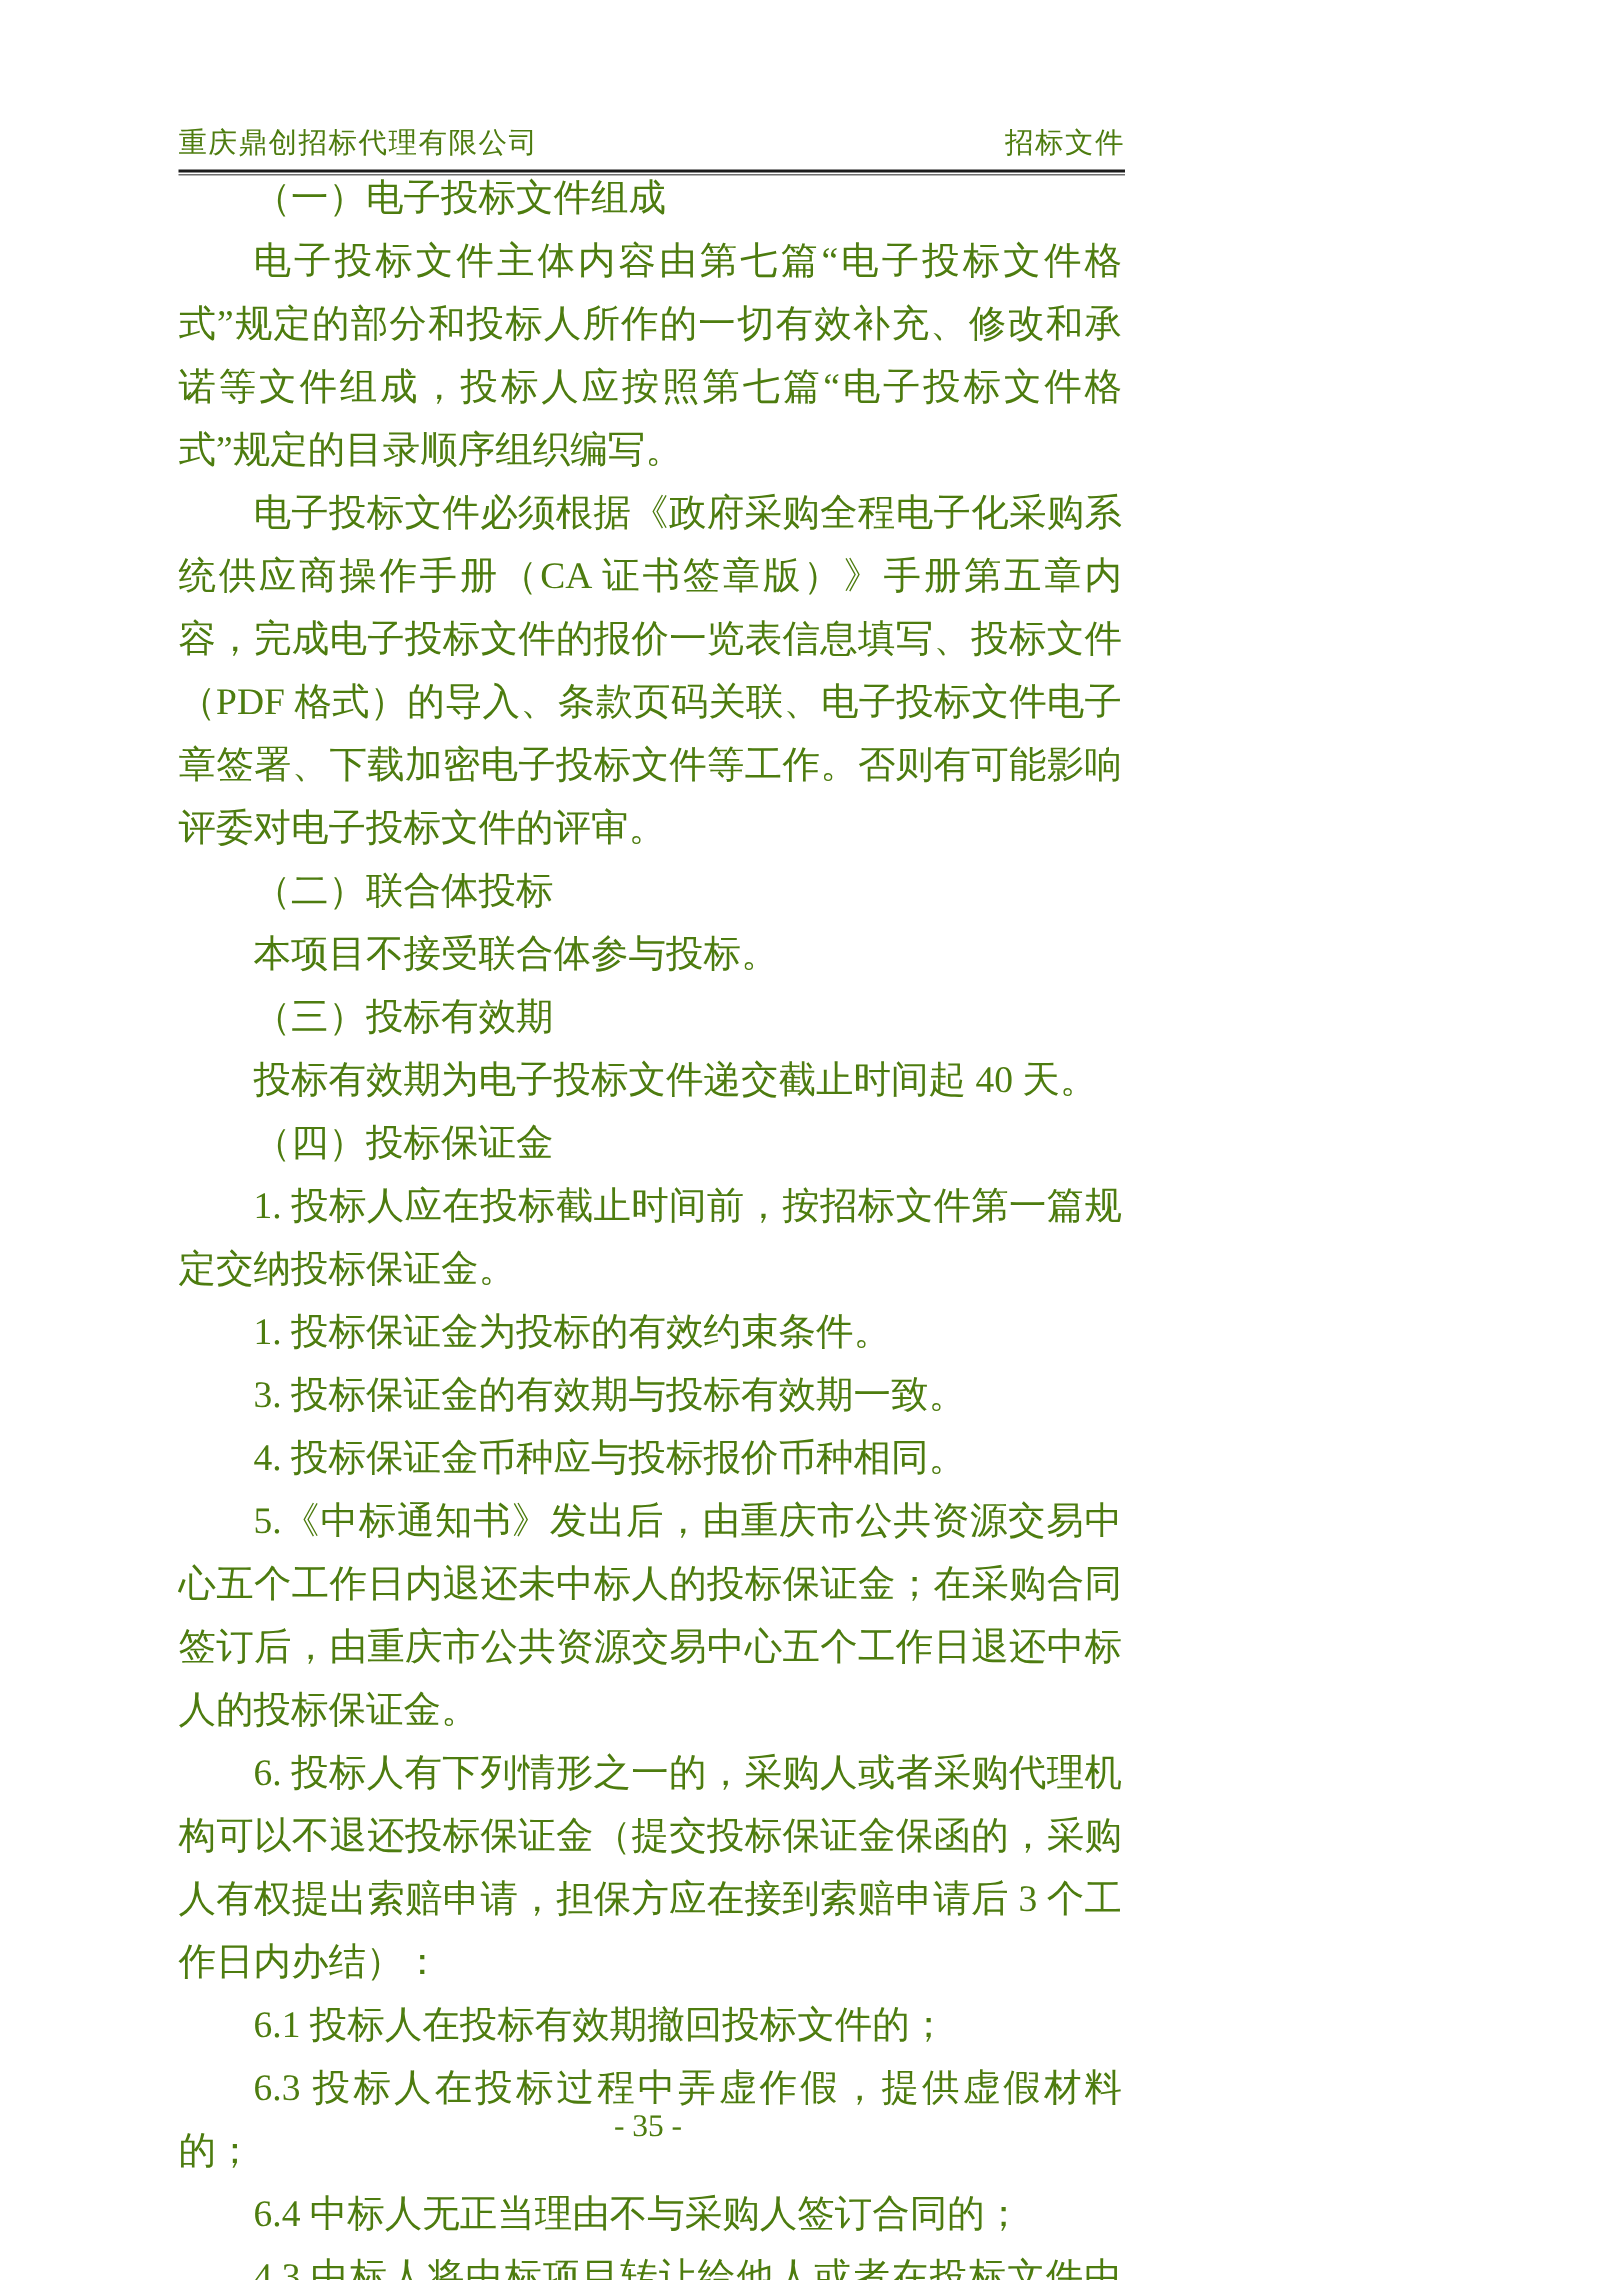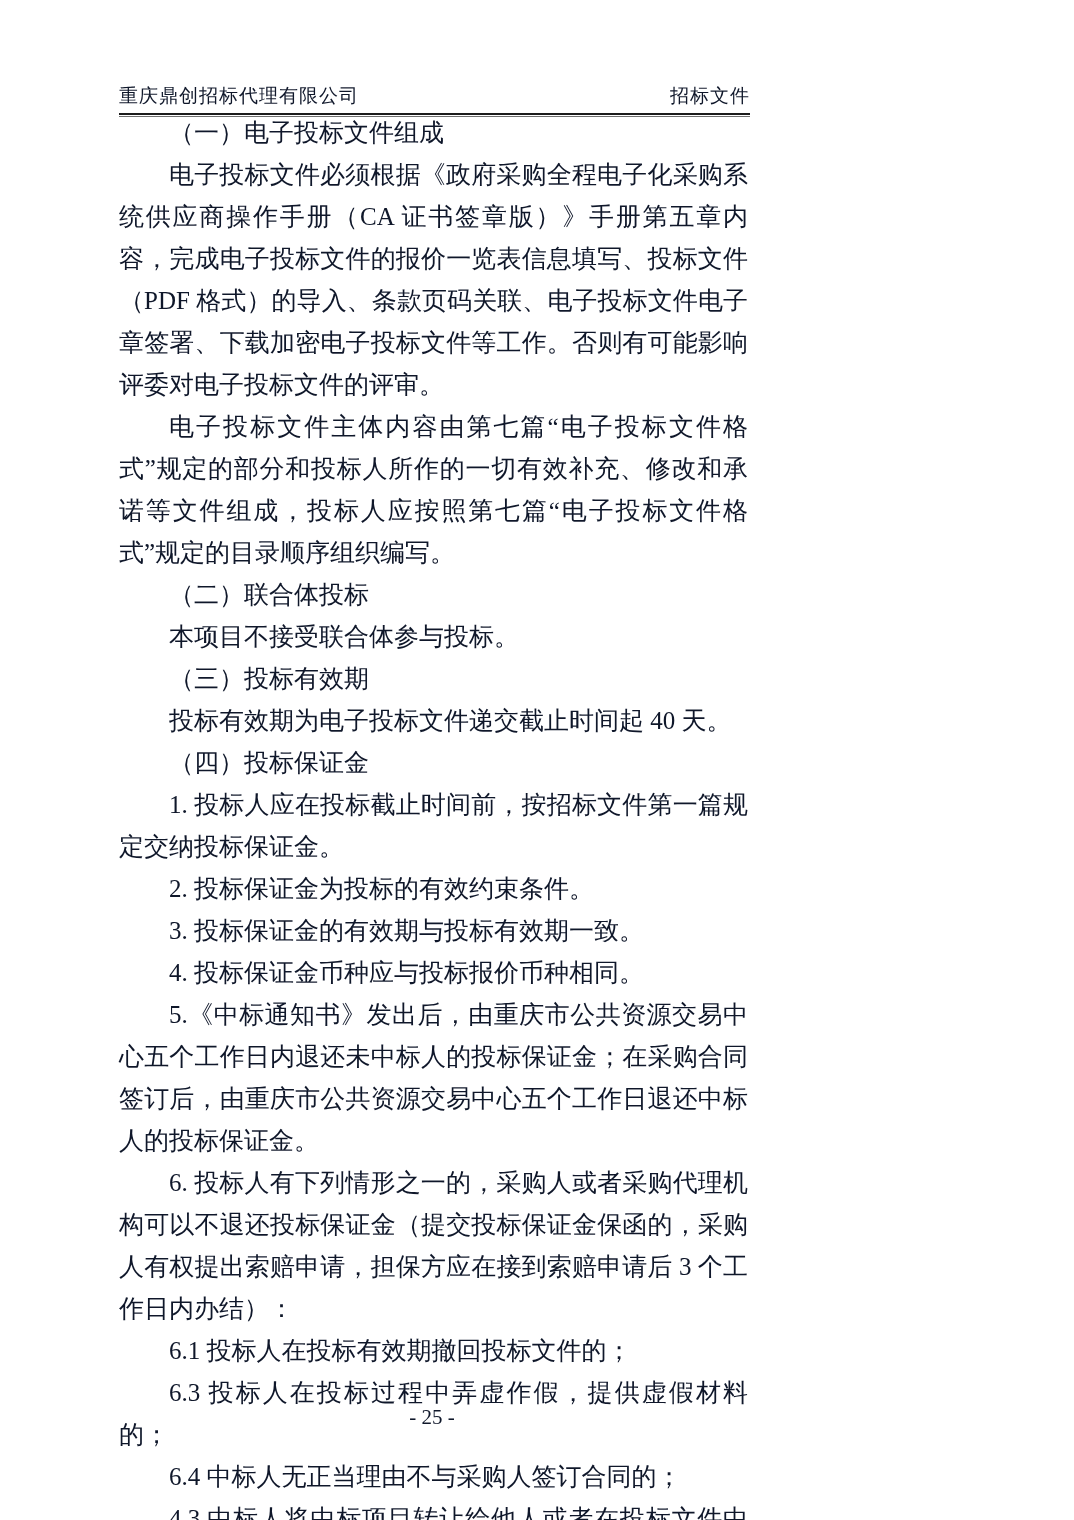--- a/index.html
+++ b/index.html
@@ -5,21 +5,21 @@
   html, body {
     margin: 0;
     padding: 0;
     background: #ffffff;
   }
   .page {
     position: relative;
     width: 864px;
     height: 1520px;
     background: #ffffff;
-    color: #0f172a;
+    color: #4d7c0f;
     font-family: "Liberation Serif", "DejaVu Serif", serif;
     overflow: hidden;
   }
   .header {
     position: absolute;
     left: 119px;
     right: 114px;
     top: 84px;
   }
   .header-row {
@@ -70,37 +70,37 @@
   <div class="header">
     <div class="header-row">
       <span>重庆鼎创招标代理有限公司</span>
       <span>招标文件</span>
     </div>
     <div class="header-rule"></div>
   </div>
 
   <div class="content" id="doc-body">
       <p class="para-heading">（一）电子投标文件组成</p>
+      <p class="para-text">电子投标文件主体内容由第七篇“电子投标文件格式”规定的部分和投标人所作的一切有效补充、修改和承诺等文件组成，投标人应按照第七篇“电子投标文件格式”规定的目录顺序组织编写。</p>
       <p class="para-text">电子投标文件必须根据《政府采购全程电子化采购系统供应商操作手册（CA 证书签章版）》手册第五章内容，完成电子投标文件的报价一览表信息填写、投标文件（PDF 格式）的导入、条款页码关联、电子投标文件电子章签署、下载加密电子投标文件等工作。否则有可能影响评委对电子投标文件的评审。</p>
-      <p class="para-text">电子投标文件主体内容由第七篇“电子投标文件格式”规定的部分和投标人所作的一切有效补充、修改和承诺等文件组成，投标人应按照第七篇“电子投标文件格式”规定的目录顺序组织编写。</p>
       <p class="para-heading">（二）联合体投标</p>
       <p class="para-text">本项目不接受联合体参与投标。</p>
       <p class="para-heading">（三）投标有效期</p>
       <p class="para-text">投标有效期为电子投标文件递交截止时间起 40 天。</p>
       <p class="para-heading">（四）投标保证金</p>
       <p class="para-list-item">1. 投标人应在投标截止时间前，按招标文件第一篇规定交纳投标保证金。</p>
-      <p class="para-list-item">2. 投标保证金为投标的有效约束条件。</p>
+      <p class="para-list-item">1. 投标保证金为投标的有效约束条件。</p>
       <p class="para-list-item">3. 投标保证金的有效期与投标有效期一致。</p>
       <p class="para-list-item">4. 投标保证金币种应与投标报价币种相同。</p>
       <p class="para-list-item">5.《中标通知书》发出后，由重庆市公共资源交易中心五个工作日内退还未中标人的投标保证金；在采购合同签订后，由重庆市公共资源交易中心五个工作日退还中标人的投标保证金。</p>
       <p class="para-list-item">6. 投标人有下列情形之一的，采购人或者采购代理机构可以不退还投标保证金（提交投标保证金保函的，采购人有权提出索赔申请，担保方应在接到索赔申请后 3 个工作日内办结）：</p>
       <p class="para-list-item">6.1 投标人在投标有效期撤回投标文件的；</p>
       <p class="para-list-item">6.3 投标人在投标过程中弄虚作假，提供虚假材料的；</p>
       <p class="para-list-item">6.4 中标人无正当理由不与采购人签订合同的；</p>
       <p class="para-list-item">4.3 中标人将中标项目转让给他人或者在投标文件中未说明且未经采购人同意,将中标项目分包给他人的；</p>
       <p class="para-list-item">3.9 中标人拒绝履行合同义务的；</p>
     </div>
 
   <div class="footer">
-    <span>- 25 -</span>
+    <span>- 35 -</span>
   </div>
 
 </div>
 
 </body></html>

